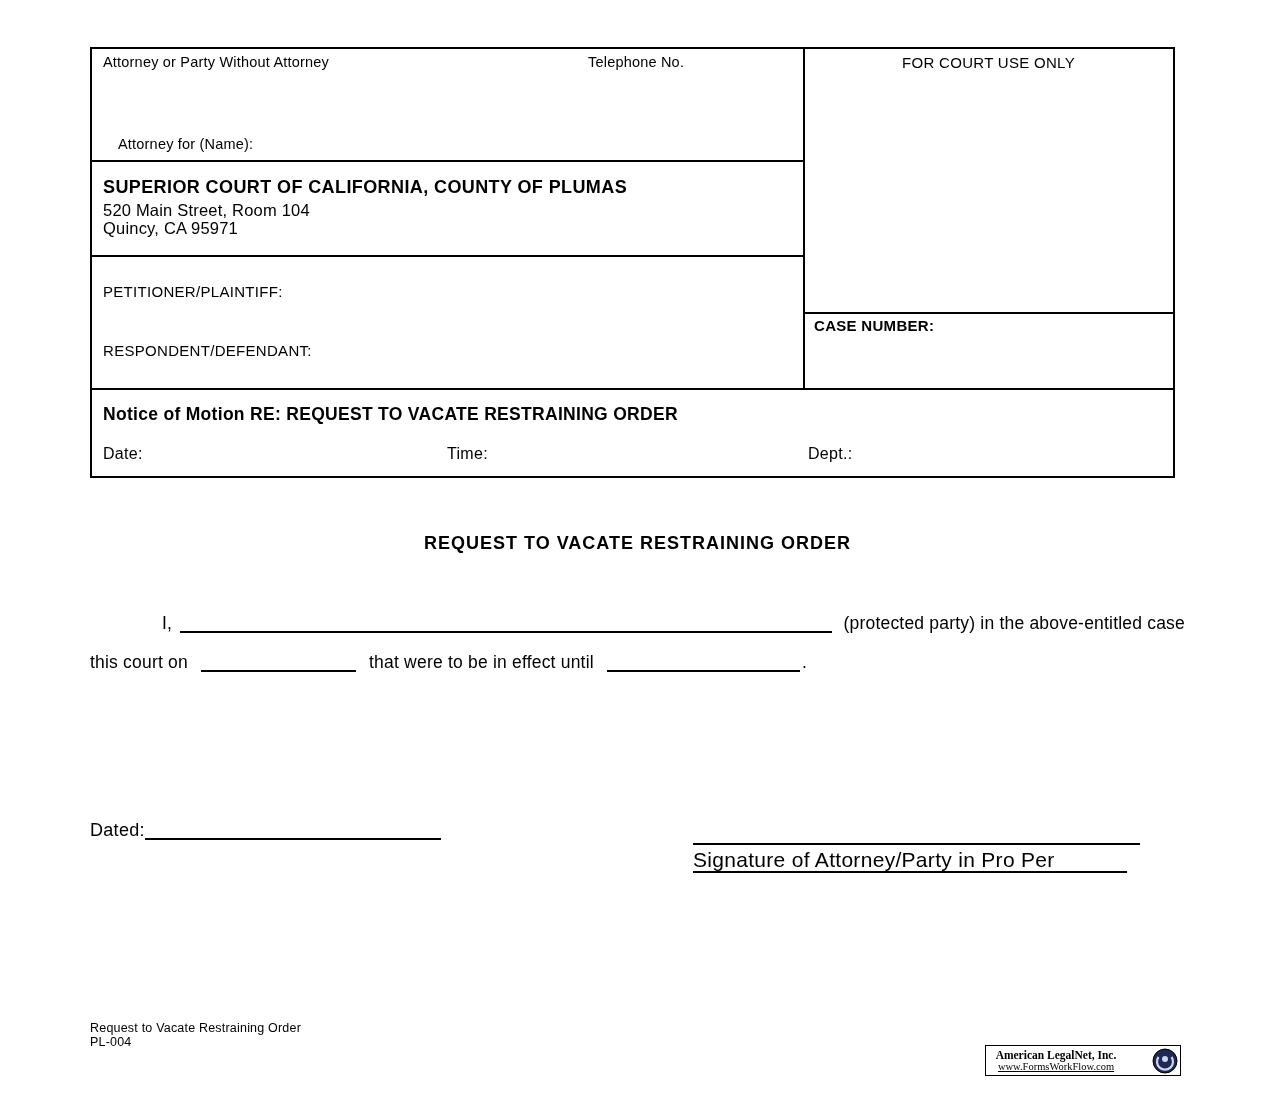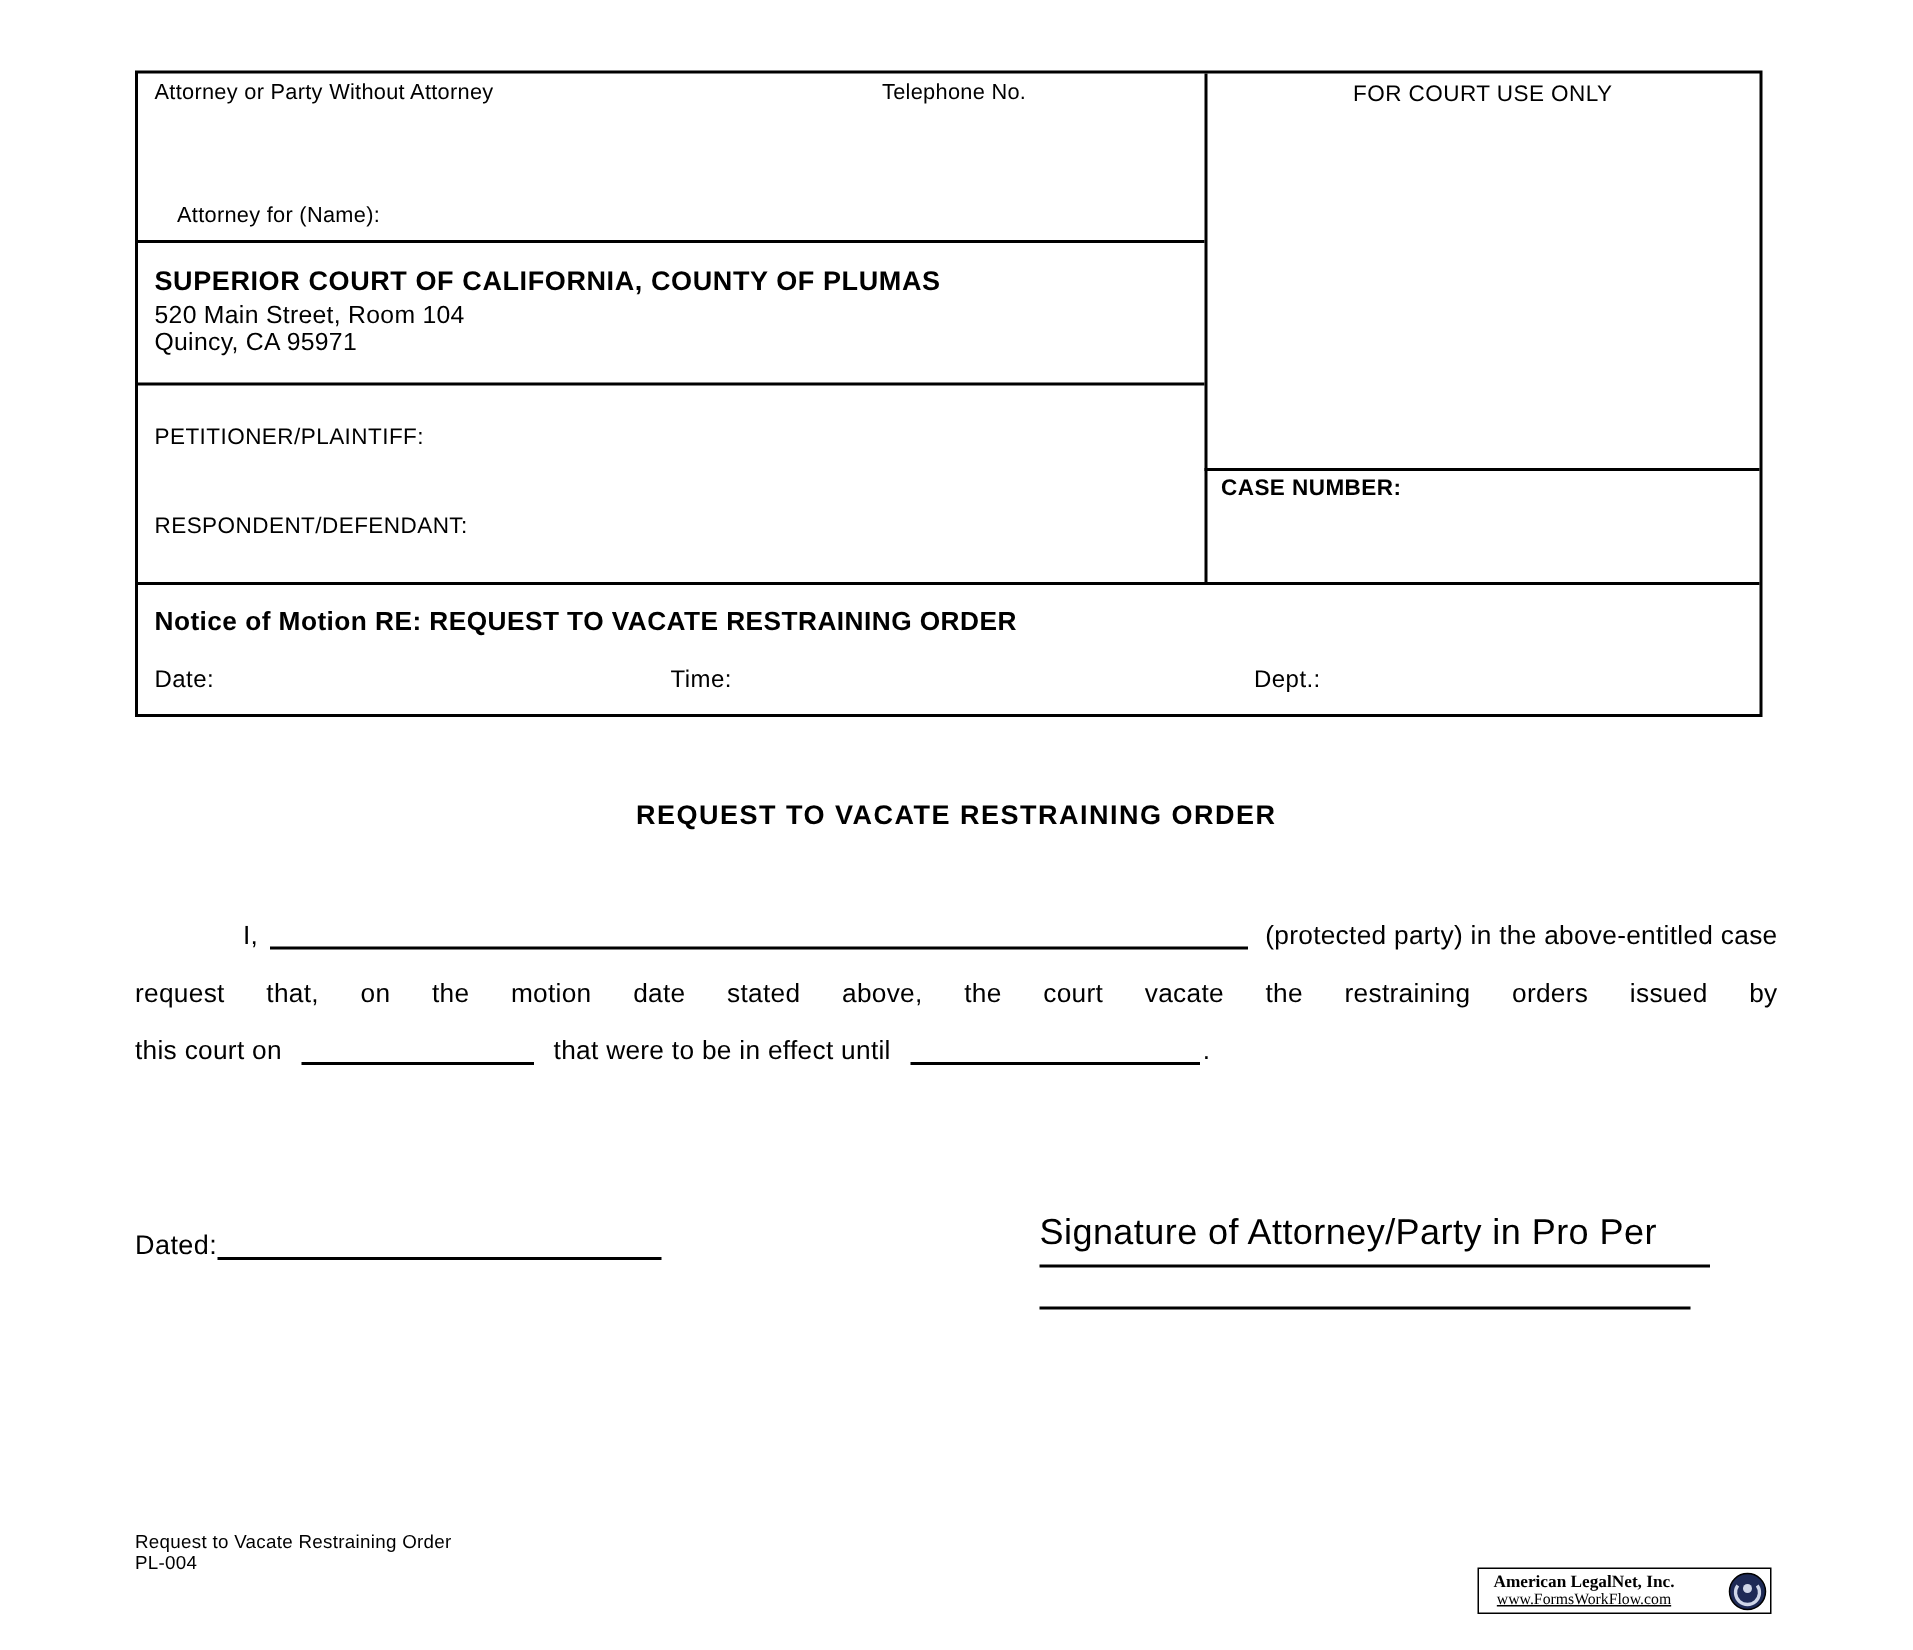--- a/index.html
+++ b/index.html
@@ -41,21 +41,21 @@
     margin:0 12px 0 8px;height:1px;
   }
   .blank-inline{
     display:inline-block;border-bottom:2px solid #000;position:relative;top:4px;height:1px;
   }
   .dated-row{
     position:absolute;left:90px;top:820px;font-size:18px;letter-spacing:.3px;
     display:flex;align-items:baseline;
   }
   .sig-line{position:absolute;left:693px;top:843px;width:447px;height:2px;background:#000;}
-  .sig-caption{position:absolute;left:693px;top:808px;font-size:24px;letter-spacing:.3px;}
+  .sig-caption{position:absolute;left:693px;top:848px;font-size:21px;letter-spacing:.3px;}
   .sig-caption-rule{position:absolute;left:693px;top:871px;width:434px;height:1.5px;background:#000;}
   
   .footer-left{position:absolute;left:90px;top:1021px;font-size:12.5px;line-height:14px;letter-spacing:.2px;}
   .branding{
     position:absolute;left:985px;top:1045px;width:196px;height:31px;
     border:1.5px solid #000;box-sizing:border-box;
     display:flex;align-items:center;background:#fff;gap:28px;
   }
   .branding-text{flex:1;text-align:center;font-family:"Liberation Serif", serif;line-height:12px;padding-left:2px;}
   .branding-company{font-size:11.5px;font-weight:bold;}
@@ -84,32 +84,31 @@
 
   <div class="abs lbl-md" style="left:11px;top:234px;">PETITIONER/PLAINTIFF:</div>
   <div class="abs lbl-md" style="left:11px;top:293px;">RESPONDENT/DEFENDANT:</div>
 
   <div class="abs case-lbl" style="left:722px;top:268px;">CASE NUMBER:</div>
 
   <div class="abs notice-title" style="left:11px;top:355px;">Notice of Motion RE: REQUEST TO VACATE RESTRAINING ORDER</div>
 
   <div class="abs lbl-date" style="left:11px;top:396px;">Date:</div>
   <div class="abs lbl-date" style="left:355px;top:396px;">Time:</div>
-  <div class="abs lbl-date" style="left:716px;top:396px;margin-left:28px;">Dept.:</div>
+  <div class="abs lbl-date" style="left:716px;top:396px;">Dept.:</div>
 </div>
 
 <div class="doc-title">REQUEST TO VACATE RESTRAINING ORDER</div>
 
 <div class="paragraph">
   <div class="p-line1">
     <span>I,</span>
     <span class="blank-flex"></span>
     <span class="tail">(protected party) in the above-entitled case</span>
   </div>
-  <div class="p-line2">request that, on the motion date stated above, the court vacate the restraining orders issued by</div>
   <div class="p-line3">
     <span>this court on</span>
     <span class="blank-inline" style="width:155px;margin:0 8px;"></span>
     <span>that were to be in effect until</span>
     <span class="blank-inline" style="width:193px;margin:0 2px 0 8px;"></span><span>.</span>
   </div>
 </div>
 
 <div class="dated-row">
   <span>Dated:</span>

